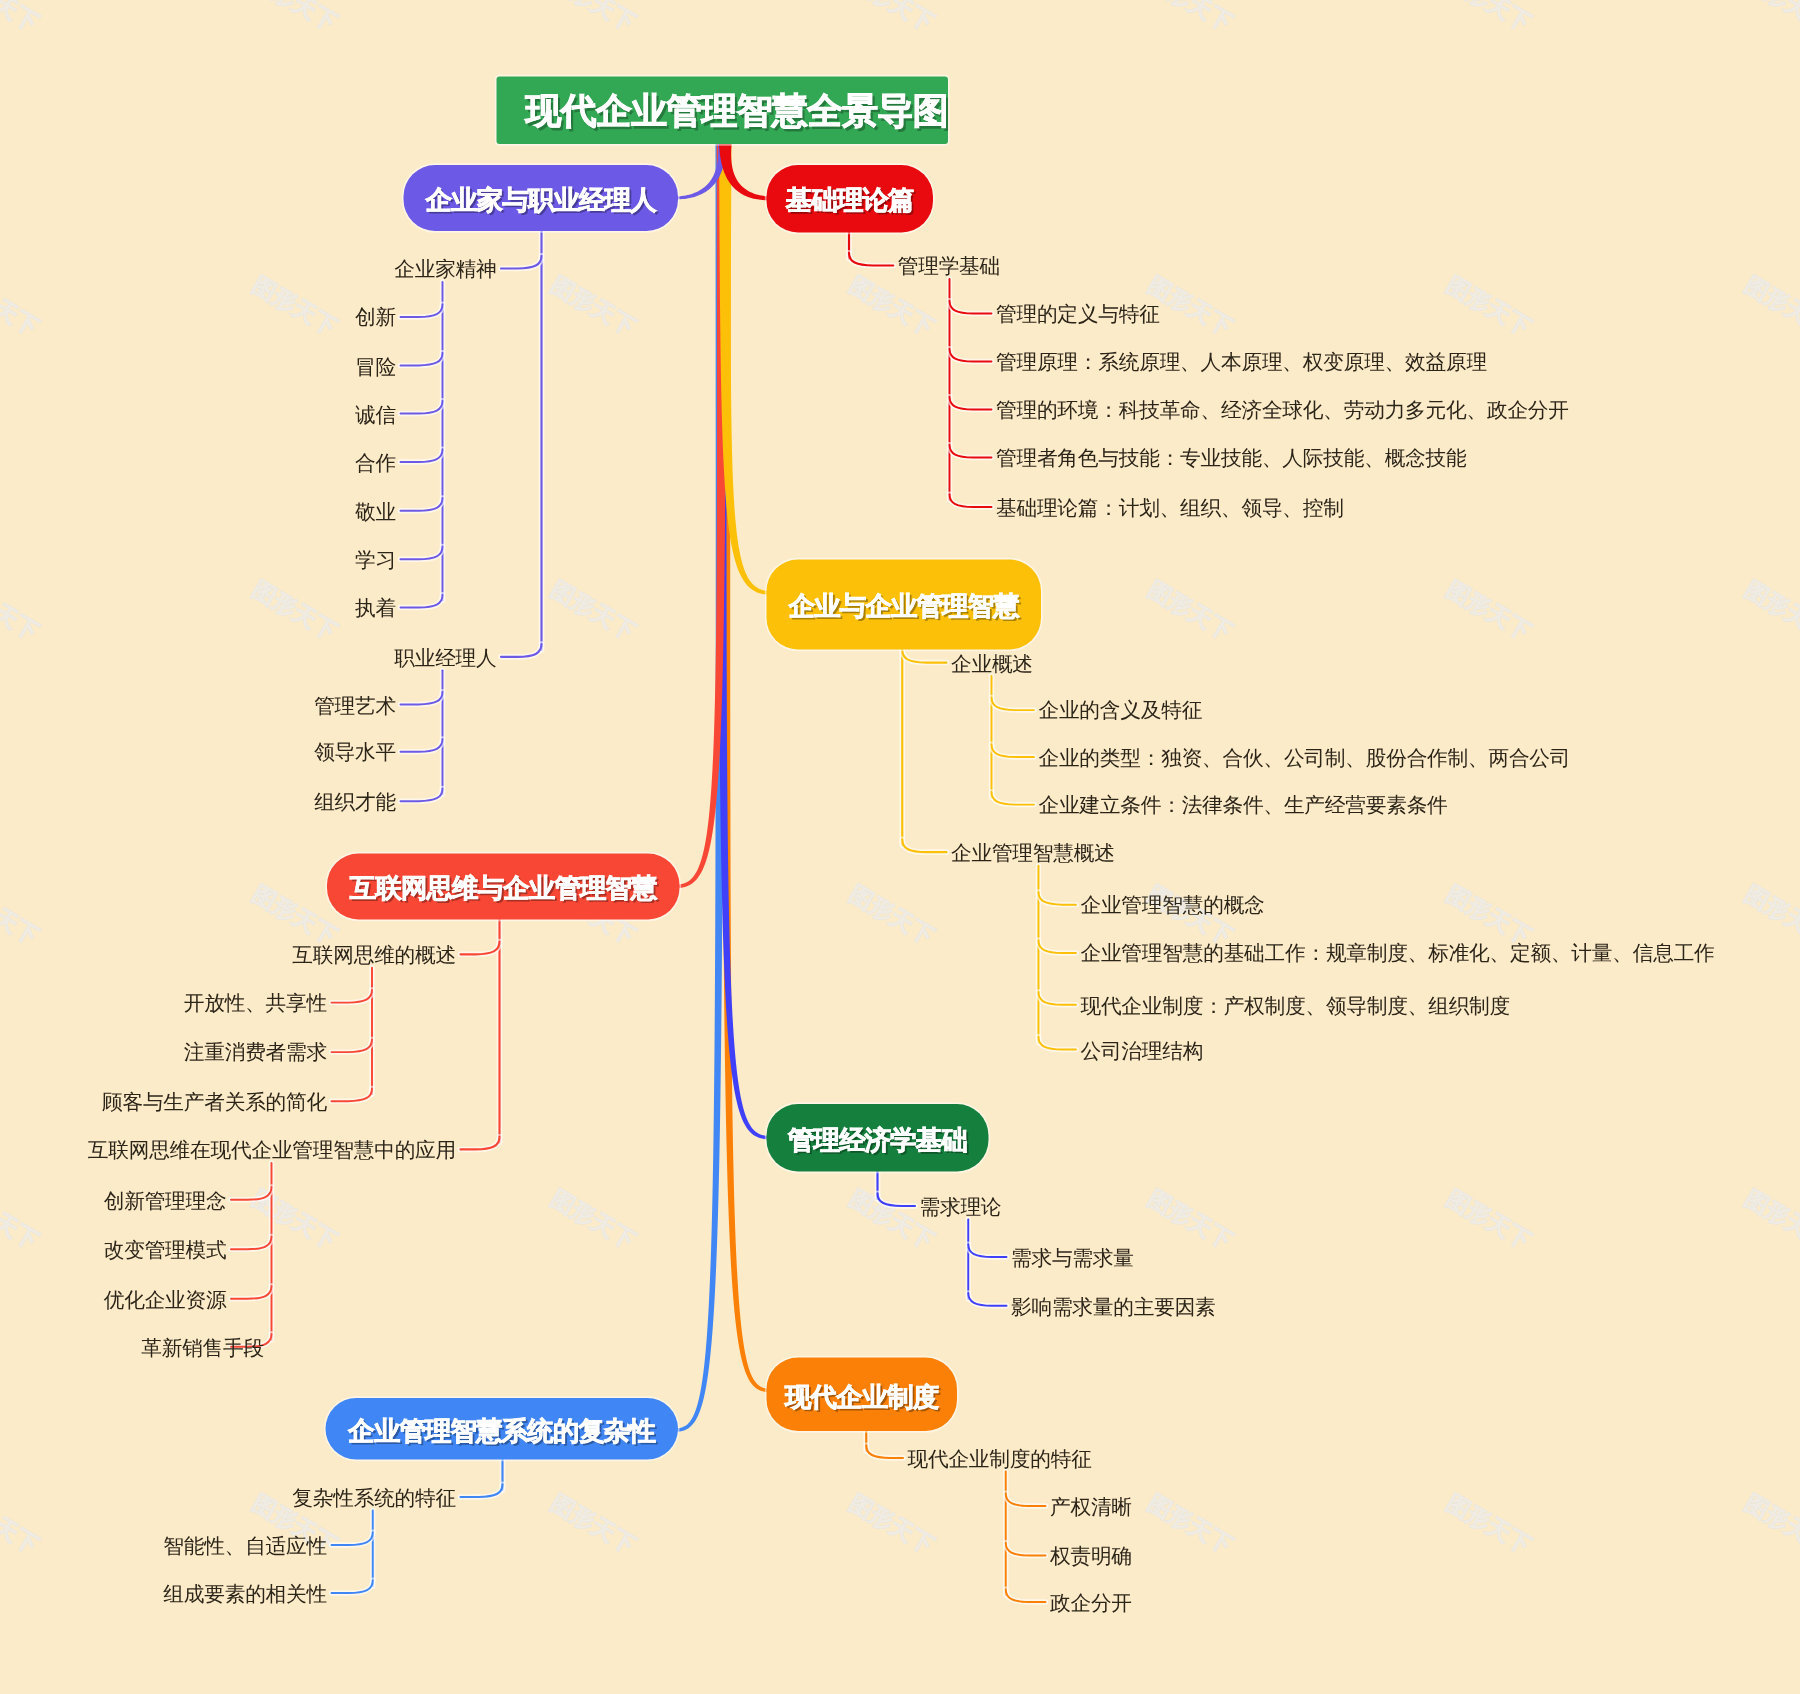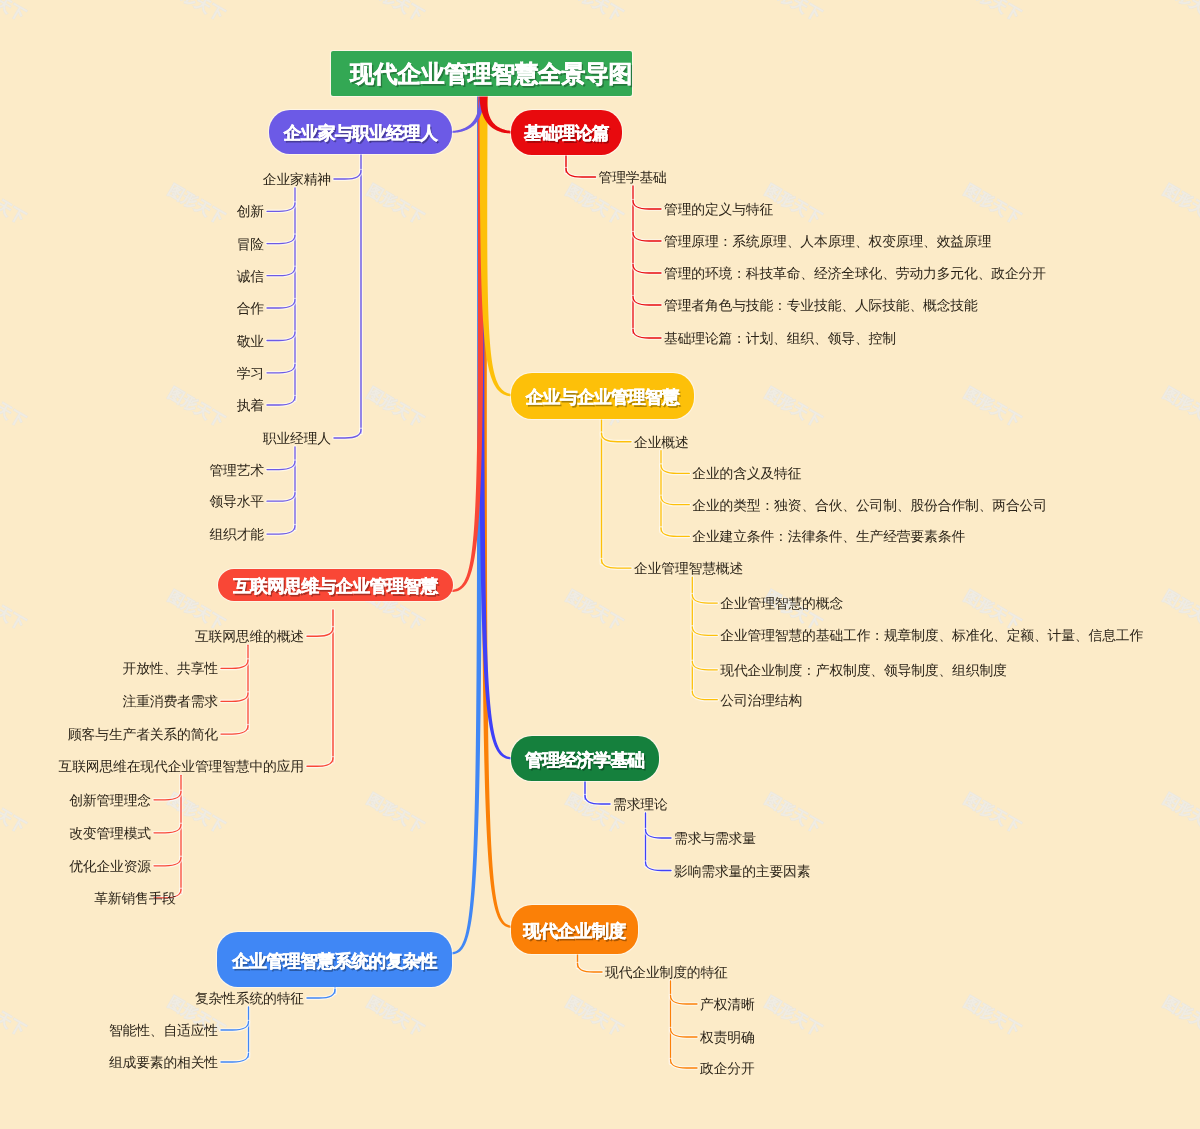--- a/index.html
+++ b/index.html
@@ -246,48 +246,48 @@
     <div class="sub-node l3" style="right:936px;top:237.6px">冒险</div>
     <div class="sub-node l3" style="right:936px;top:269.7px">诚信</div>
     <div class="sub-node l3" style="right:936px;top:302px">合作</div>
     <div class="sub-node l3" style="right:936px;top:334.5px">敬业</div>
     <div class="sub-node l3" style="right:936px;top:366.8px">学习</div>
     <div class="sub-node l3" style="right:936px;top:399px">执着</div>
     <div class="sub-node l2" style="right:869px;top:431.9px">职业经理人</div>
     <div class="sub-node l3" style="right:936px;top:463.6px">管理艺术</div>
     <div class="sub-node l3" style="right:936px;top:495.2px">领导水平</div>
     <div class="sub-node l3" style="right:936px;top:528.1px">组织才能</div>
-    <div class="l1-node" style="left:218px;top:569px;width:235px;height:32px;background:#f94736">
+    <div class="l1-node" style="left:218px;top:569px;width:235px;height:44px;background:#f94736">
       <span>互联网思维与企业管理智慧</span>
     </div>
     <div class="sub-node l2" style="right:896px;top:630.2px">互联网思维的概述</div>
     <div class="sub-node l3" style="right:982px;top:662.4px">开放性、共享性</div>
     <div class="sub-node l3" style="right:982px;top:695.4px">注重消费者需求</div>
     <div class="sub-node l3" style="right:982px;top:728.1px">顾客与生产者关系的简化</div>
     <div class="sub-node l2" style="right:896px;top:760.3px">互联网思维在现代企业管理智慧中的应用</div>
     <div class="sub-node l3" style="right:1049px;top:793.8px">创新管理理念</div>
     <div class="sub-node l3" style="right:1049px;top:826.8px">改变管理模式</div>
     <div class="sub-node l3" style="right:1049px;top:859.8px">优化企业资源</div>
     <div class="sub-node l3" style="right:1024px;top:891.8px">革新销售手段</div>
-    <div class="l1-node" style="left:217px;top:932px;width:235px;height:55px;background:#4087f5">
+    <div class="l1-node" style="left:217px;top:932px;width:235px;height:41px;background:#4087f5">
       <span>企业管理智慧系统的复杂性</span>
     </div>
     <div class="sub-node l2" style="right:896px;top:992px">复杂性系统的特征</div>
     <div class="sub-node l3" style="right:982px;top:1024px">智能性、自适应性</div>
     <div class="sub-node l3" style="right:982px;top:1056px">组成要素的相关性</div>
     <div class="l1-node" style="left:511px;top:110px;width:111px;height:44.5px;background:#e80a0e">
       <span>基础理论篇</span>
     </div>
     <div class="sub-node l2" style="left:598.5px;top:171px">管理学基础</div>
     <div class="sub-node l3" style="left:664px;top:203px">管理的定义与特征</div>
     <div class="sub-node l3" style="left:664px;top:235px">管理原理：系统原理、人本原理、权变原理、效益原理</div>
     <div class="sub-node l3" style="left:664px;top:267px">管理的环境：科技革命、经济全球化、劳动力多元化、政企分开</div>
     <div class="sub-node l3" style="left:664px;top:299px">管理者角色与技能：专业技能、人际技能、概念技能</div>
     <div class="sub-node l3" style="left:664px;top:332px">基础理论篇：计划、组织、领导、控制</div>
-    <div class="l1-node" style="left:511px;top:373px;width:183px;height:46px;background:#fdc009">
+    <div class="l1-node" style="left:511px;top:373px;width:183px;height:60px;background:#fdc009">
       <span>企业与企业管理智慧</span>
     </div>
     <div class="sub-node l2" style="left:634px;top:435.7px">企业概述</div>
     <div class="sub-node l3" style="left:692.3px;top:467.4px">企业的含义及特征</div>
     <div class="sub-node l3" style="left:692.3px;top:498.7px">企业的类型：独资、合伙、公司制、股份合作制、两合公司</div>
     <div class="sub-node l3" style="left:692.3px;top:530.4px">企业建立条件：法律条件、生产经营要素条件</div>
     <div class="sub-node l2" style="left:634px;top:562.1px">企业管理智慧概述</div>
     <div class="sub-node l3" style="left:720.3px;top:597.1px">企业管理智慧的概念</div>
     <div class="sub-node l3" style="left:720.3px;top:629.3px">企业管理智慧的基础工作：规章制度、标准化、定额、计量、信息工作</div>
     <div class="sub-node l3" style="left:720.3px;top:663.8px">现代企业制度：产权制度、领导制度、组织制度</div>

